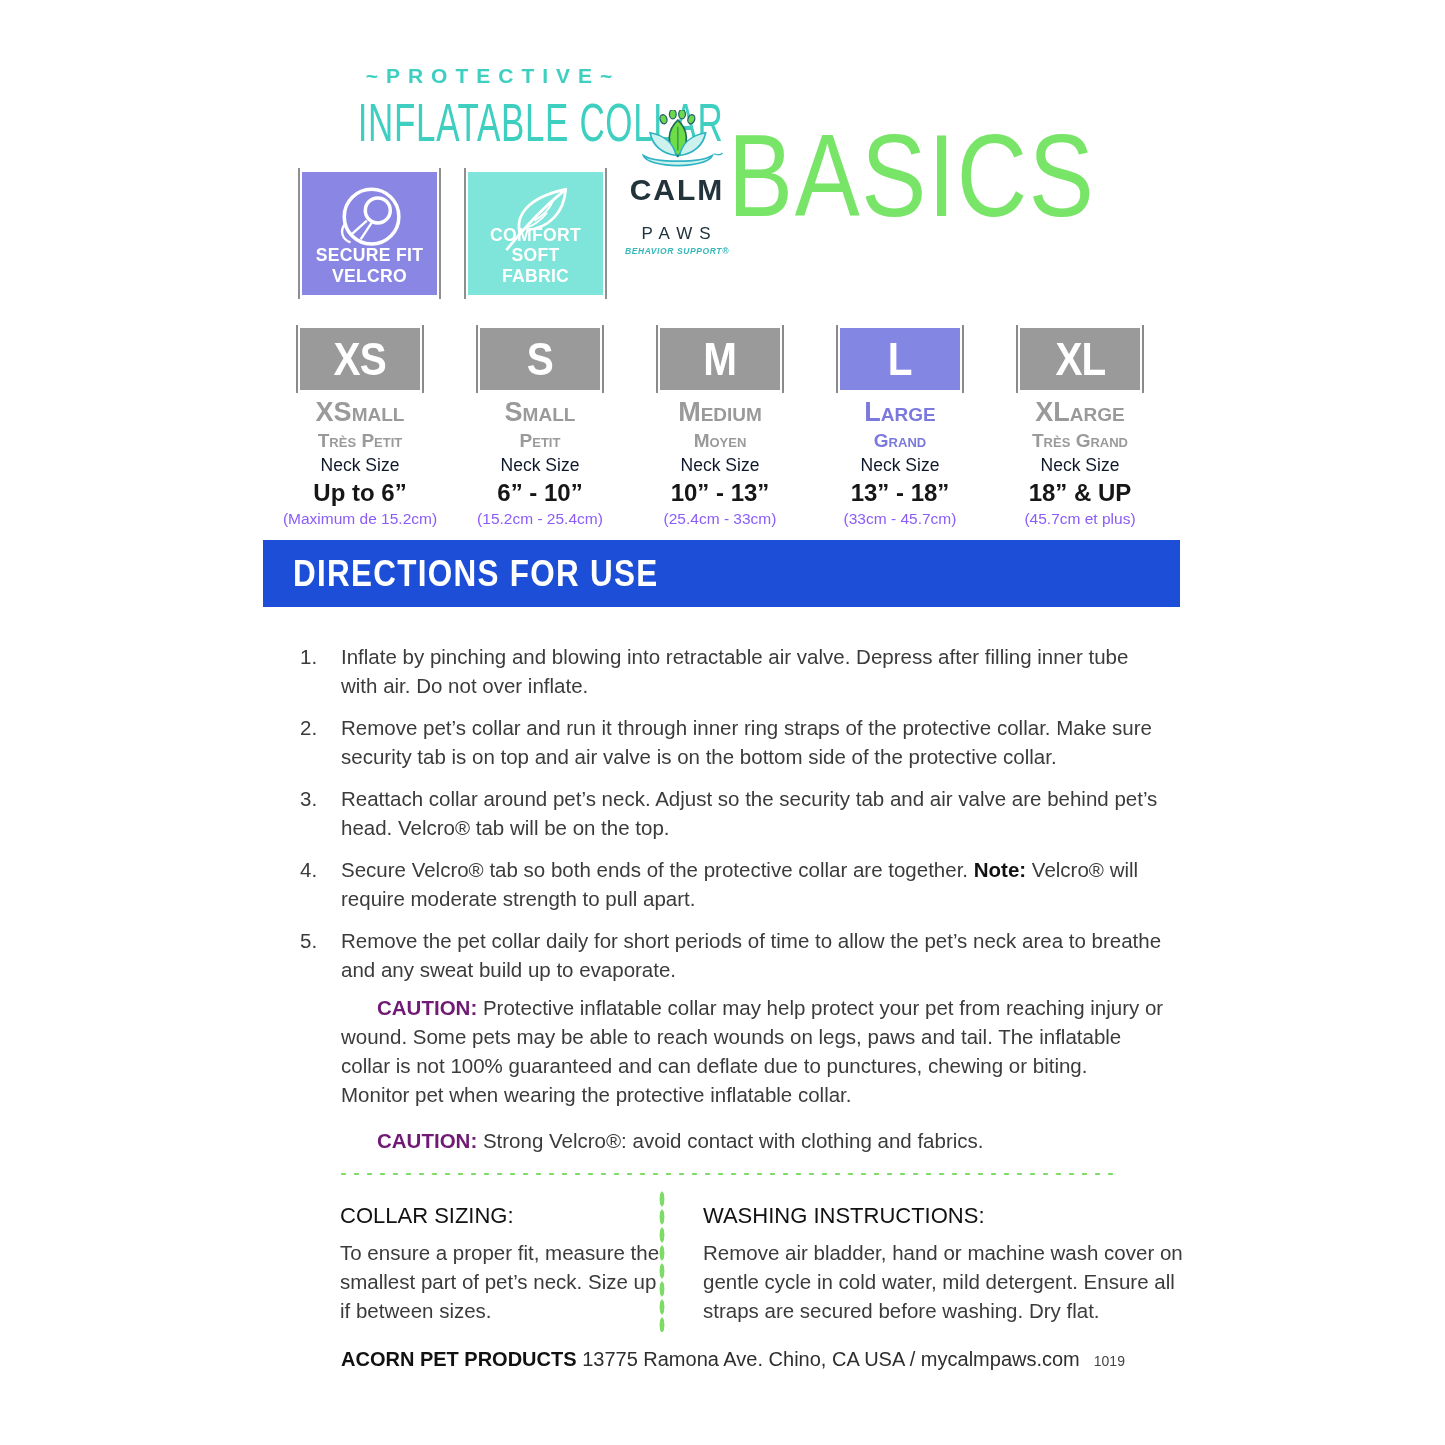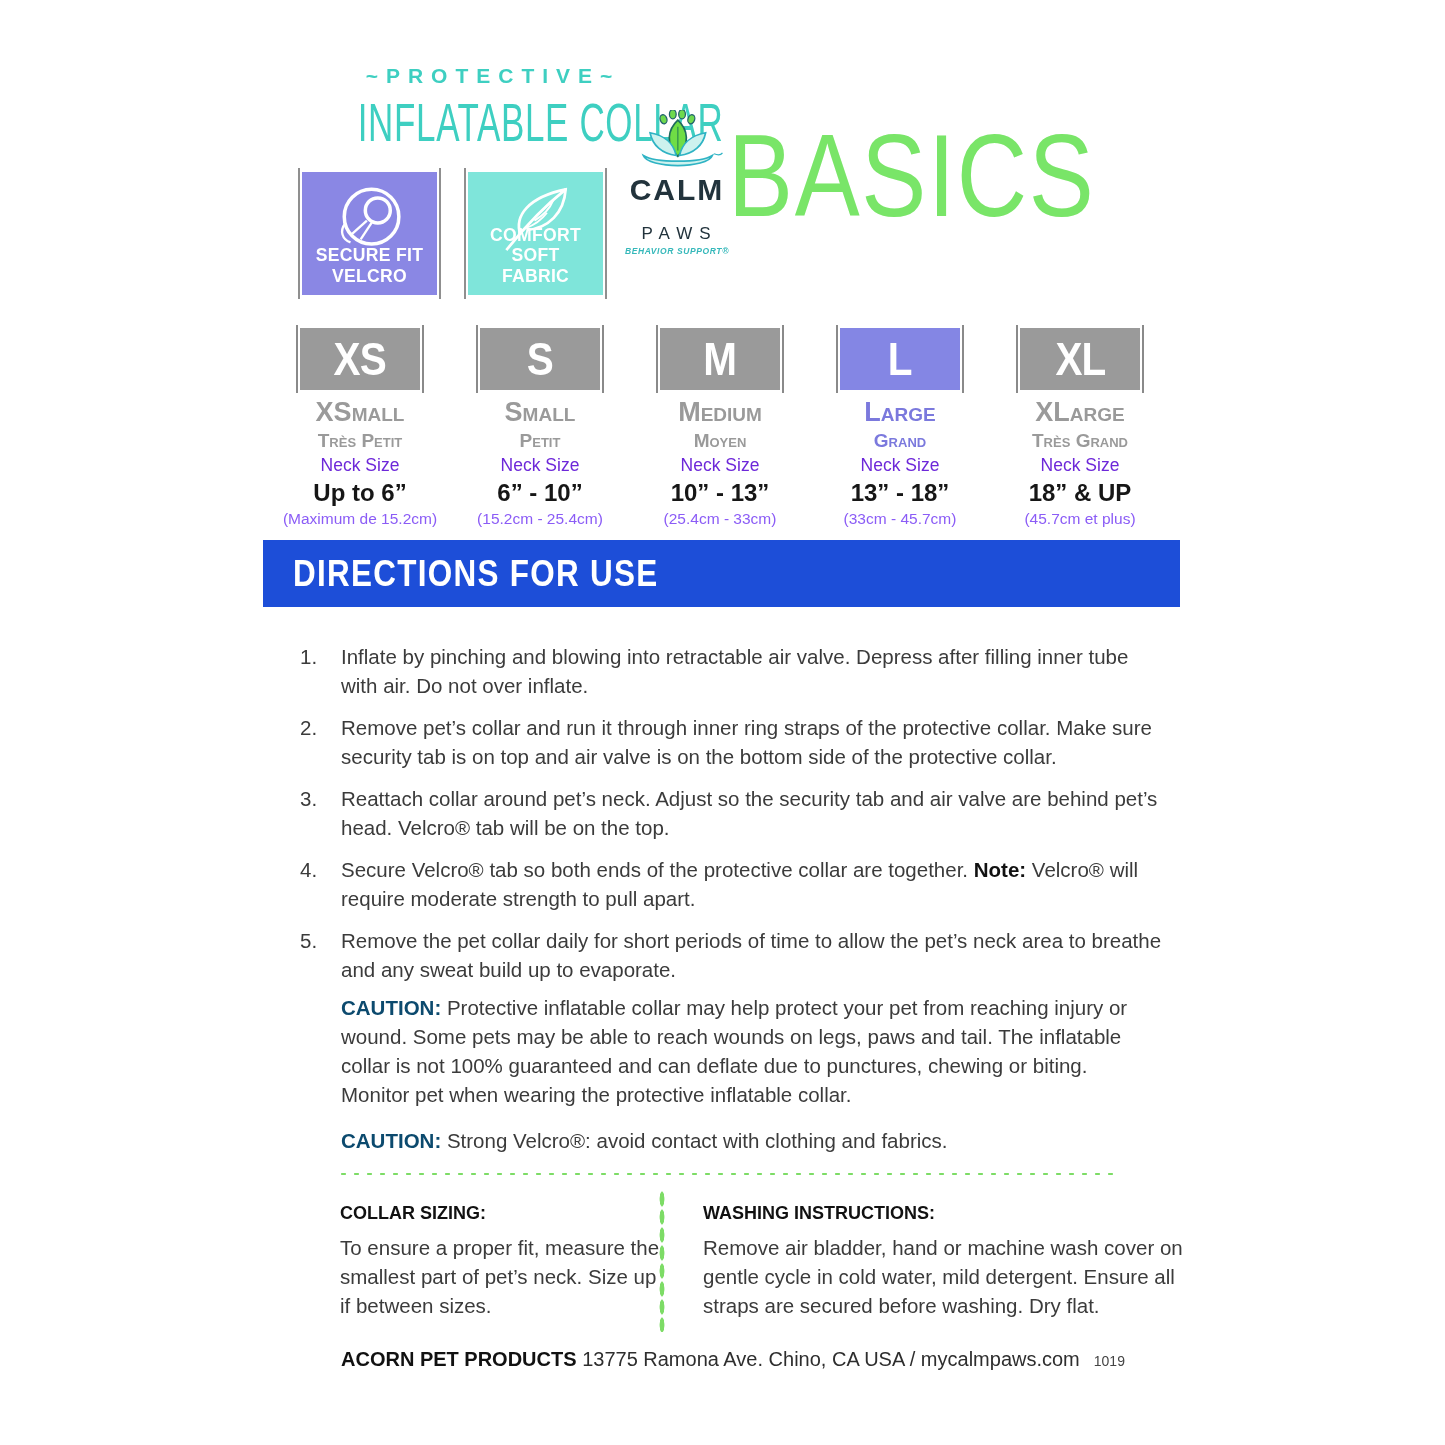--- a/index.html
+++ b/index.html
@@ -38,51 +38,51 @@
   .size-col { width:180px; text-align:center; }
   .size-box { width:120px; height:62px; margin:0 auto; background:#9a9a9a; color:#fff;
               display:flex; align-items:center; justify-content:center; position:relative; }
   .size-box::before, .size-box::after { content:""; position:absolute; top:-3px; bottom:-3px; width:2px; background:#8a8a8a; }
   .size-box::before { left:-4px; } .size-box::after { right:-4px; }
   .size-box span { font-size:46px; font-weight:bold; transform:scaleX(0.88); letter-spacing:-1px; }
   .size-col.highlight .size-box { background:#8486e4; }
   .size-name { margin-top:9px; font-size:27px; font-weight:bold; font-variant:small-caps; color:#9a9a9a; line-height:1; }
   .size-fr   { font-size:19px; font-weight:bold; font-variant:small-caps; color:#9a9a9a; line-height:1; margin-top:5px; }
   .size-col.highlight .size-name, .size-col.highlight .size-fr { color:#7b79dd; }
-  .size-neck { font-size:17.5px; color:#6d28d9; margin-top:7px; line-height:1; }
+  .size-neck { font-size:17.5px; color:#0f172a; margin-top:7px; line-height:1; }
   .size-range { font-size:24px; font-weight:bold; color:#161616; margin-top:6px; line-height:1; }
   .size-metric { font-size:15.5px; color:#8b5cf6; margin-top:6px; line-height:1; }
 
   
   .banner { position:absolute; left:263px; top:540px; width:917px; height:67px; background:#1d4ed8; }
   .banner span { display:inline-block; margin-left:30px; line-height:67px; font-size:37px; font-weight:bold;
                  color:#fff; letter-spacing:1.5px; transform:scaleX(0.85); transform-origin:left center; white-space:nowrap; }
 
   .steps { position:absolute; left:300px; top:642px; width:980px; }
   .step { display:flex; margin-bottom:13px; font-size:20.5px; line-height:29px; color:#3b3b3b; }
   .step-num { width:41px; flex:none; }
   .step-body { white-space:pre-line; }
   .bold-inline { font-weight:bold; color:#111; }
 
   .cautions { position:absolute; left:341px; top:993px; width:950px; font-size:20.5px; line-height:29px; color:#3b3b3b; }
   .caution { white-space:pre-line; margin-bottom:17px; }
-  .caution-label { font-weight:bold; color:#0c4a6e; }
+  .caution-label { font-weight:bold; color:#701a75;margin-left:36px; }
 
   
   .dots-h { position:absolute; left:337px; top:1171px; width:776px; height:6px;
             background-image:radial-gradient(#7ddc66 2.2px, rgba(0,0,0,0) 2.7px);
             background-size:13px 6px; background-repeat:repeat-x; background-position:0 center; }
   .dots-v { position:absolute; left:659px; top:1190px; width:6px; height:142px;
             background-image:radial-gradient(#7ddc66 2.2px, rgba(0,0,0,0) 2.7px);
             background-size:6px 18px; background-repeat:repeat-y; background-position:center 0; }
 
   
   .col-left  { position:absolute; left:340px; top:1203px; width:335px; }
   .col-right { position:absolute; left:703px; top:1203px; width:480px; }
-  .col-heading { font-size:18px; font-weight:bold; color:#111; margin-bottom:9px; }
+  .col-heading { font-size:22px; font-weight:normal; color:#111; margin-bottom:9px; }
   .col-body { font-size:20.5px; line-height:29px; color:#3b3b3b; white-space:pre-line; }
 
   
   .footer { position:absolute; left:341px; top:1348px; font-size:20px; color:#2e2e2e; white-space:nowrap; }
   .footer-company { font-weight:bold; color:#111; }
   .footer-code { font-size:14px; margin-left:14px; color:#444; }
 </style>
 </head>
 <body>
 

